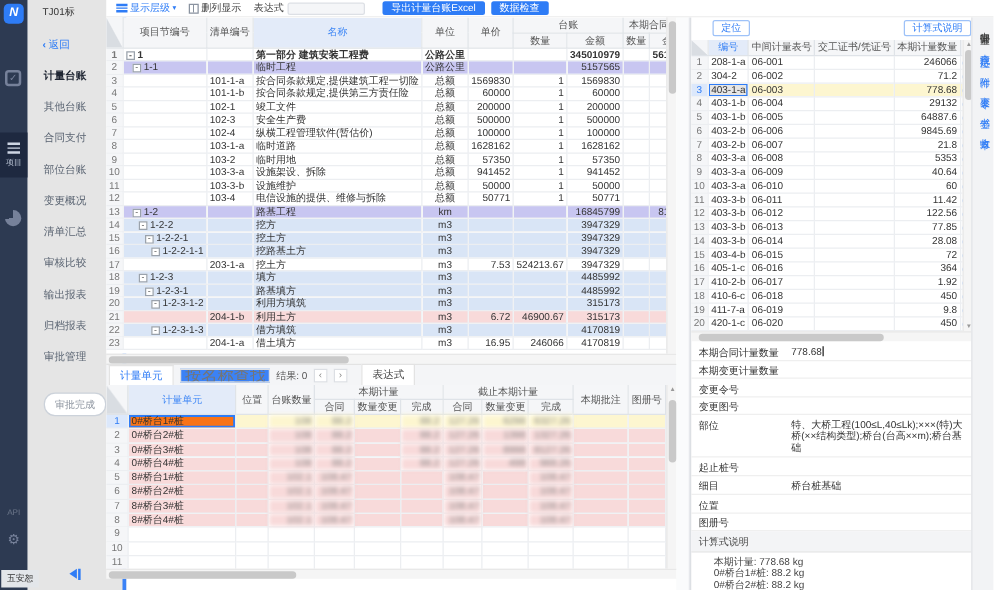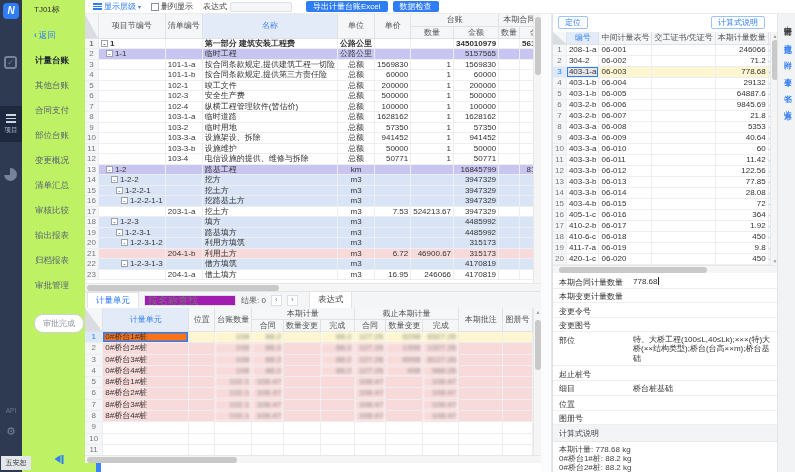--- a/index.html
+++ b/index.html
@@ -17,21 +17,21 @@
   .ham-w i{display:block;width:10px;height:1.5px;background:#cdd5e3;margin:2px auto 0}
   .rail-item .rail-label{display:block;margin-top:3px;font-size:6.5px;color:#aeb8c9;letter-spacing:0}
   .rail-pie{position:absolute;top:168px;left:4px;width:13px;height:13px;border-radius:50%;
         background:conic-gradient(#76819a 0 265deg,#2d3a52 265deg 360deg)}
   .rail-api{position:absolute;bottom:58px;width:100%;text-align:center;color:#6b7689;font-size:6.5px}
   .rail-gear{position:absolute;bottom:34px;width:100%;text-align:center;color:#76819a;font-size:11px}
   .rail-user{position:absolute;bottom:2px;left:1px;width:30px;background:#e3e6ea;color:#333;font-size:7px;
         text-align:center;padding:2px 0;z-index:6}
 
   
-  .sidebar{position:absolute;left:22px;top:0;width:79px;height:472px;background:#bef264;border-right:5px solid #3b82f6}
+  .sidebar{position:absolute;left:22px;top:0;width:79px;height:472px;background:#e5e5e5;border-right:3px solid #3b82f6}
   .side-title{padding:4px 0 0 12px;font-size:8px;color:#333}
   .side-back{margin:15px 0 6px 12px;color:#2e7cf6;font-size:8.5px}
   .side-back .back-arrow{font-weight:bold;margin-right:2px}
   .menu-item{padding:6.5px 0 6.5px 13px;font-size:8.5px;color:#5a6472;white-space:nowrap}
   .menu-item.active{color:#1f2633;font-weight:bold}
   .side-approve{display:block;margin:16px auto 0;padding:3px 8px;font-size:8px;color:#8b939e;background:#fff;
         border:1px solid #ccd2da;border-radius:9px;white-space:nowrap}
   .side-collapse{position:absolute;bottom:7px;left:50%;transform:translateX(-50%);white-space:nowrap}
   .col-tri{display:inline-block;width:0;height:0;border-top:4px solid transparent;border-bottom:4px solid transparent;
         border-right:6px solid #2e7cf6}
@@ -83,58 +83,58 @@
   .hbar{position:absolute;height:8px;background:#f5f5f5;border-top:1px solid #e8e8e8}
   .hthumb{position:absolute;top:1px;height:6px;background:#c9c9c9;border-radius:3px}
   .grid-hbar{left:85px;top:283px;width:456px}
   .grid-hbar .hthumb{left:2px;width:192px}
   .splitter{position:absolute;left:541px;top:14px;width:11px;height:458px;background:#fafbfc;border-right:1px solid #e6e8ec}
 
   
   .unit-bar{position:absolute;left:85px;top:291px;width:456px;height:17px;background:#f4f5f7;border-top:1px solid #e3e3e3;
         display:flex;align-items:center;gap:5px;padding-left:2px}
   .unit-tab{background:#fff;color:#2e7cf6;font-size:8.5px;padding:2px 8px;border:1px solid #e3e3e3;border-bottom:none;white-space:nowrap}
-  .search-input{width:92px;height:11px;font-size:10px;border:1px solid #dcdfe4;background:#a21caf;padding:0 3px}
+  .search-input{width:72px;height:11px;font-size:13px;border:1px solid #dcdfe4;background:#3b82f6;padding:0 3px}
   .result-lbl{font-size:8px;color:#555;white-space:nowrap}
   .pager{width:11px;height:11px;border:1px solid #dcdfe4;background:#fff;color:#888;font-size:8px;line-height:8px;text-align:center}
   .expr-tab{background:#fff;color:#444;font-size:8.5px;padding:2px 8px;border:1px solid #e3e3e3;margin-left:6px;white-space:nowrap}
   .unit-grid{position:absolute;left:85px;top:308px;width:448px;height:147px;overflow:hidden;background:#fff}
   .unit-grid th{height:11px}
   .unit-grid td{height:10.3px;line-height:10.3px}
   .unit-grid tr.sel td.col-name{box-shadow:inset 0 0 0 1.5px #2e7cf6;background:#f97316}
   .unit-grid tr.sel td.col-num{background:#dce8fb!important;color:#2e7cf6}
   .unit-vbar{position:absolute;left:533px;top:308px;width:8px;height:147px;background:#f5f5f5;border-left:1px solid #e8e8e8}
   .unit-vbar .vthumb{top:12px;height:50px}
   .unit-hbar{left:85px;top:455px;width:456px}
   .unit-hbar .hthumb{left:2px;width:150px}
   .sb-arrow{position:absolute;width:8px;text-align:center;font-size:5px;color:#999;left:0}
 
   
   .rpanel{position:absolute;left:552px;top:14px;width:225px;height:458px;background:#fff;border-left:1px solid #dde0e4}
-  .rp-toolbar{position:absolute;top:2px;left:0;width:100%;height:15px}
+  .rp-toolbar{position:absolute;top:2px;left:12px;width:100%;height:15px}
   .btn-outline{position:absolute;height:13px;line-height:11px;padding:0 6px;font-size:8px;color:#2e7cf6;background:#fff;
         border:1px solid #9ec2f8;border-radius:2px;white-space:nowrap}
   .btn-locate{left:5px;top:0}
   .btn-rules{right:12px;top:0}
   .rp-grid{position:absolute;top:18px;left:0;width:217px;height:233px;overflow:hidden}
   .rp-grid td{height:10px;line-height:10px}
   .rp-grid tr.sel td.col-code{position:relative;box-shadow:inset 0 0 0 1px #2e7cf6;background:#e5e5e5}
   .rp-grid tr.sel td.col-num{background:#dce8fb!important;color:#2e7cf6}
   .rp-vbar{position:absolute;left:217px;top:18px;width:8px;height:233px;background:#f5f5f5;border-left:1px solid #e8e8e8}
   .rp-vbar .vthumb{top:8px;height:40px}
   .rp-hbar{position:absolute;left:0;top:251px;width:225px}
   .rp-hbar .hthumb{left:6px;width:148px}
   .rp-form{position:absolute;top:260px;left:0;width:225px}
   .f-row{display:flex;border-bottom:1px solid #efefef;min-height:14px;align-items:flex-start}
   .f-label{width:78px;flex:none;padding:2.5px 0 0 6px;font-size:8px;color:#333;white-space:nowrap;overflow:hidden}
   .f-value{flex:1;padding:2.5px 4px 1px 2px;font-size:8px;color:#333;white-space:nowrap;overflow:hidden}
   .f-row.tall .f-value{white-space:normal;line-height:9.5px;padding-bottom:2px}
   .text-caret{display:inline-block;width:1px;height:8px;background:#222;margin-left:1px;vertical-align:-1px}
   .f-section{background:#f3f4f6;border-bottom:1px solid #e8e8e8;padding:2.5px 0 2px 6px;font-size:8px;color:#444}
-  .f-calc{padding:3px 0 0 6px;font-size:8px;color:#444}
+  .f-calc{padding:3px 0 0 18px;font-size:8px;color:#444}
   .f-calc div{line-height:9.2px;white-space:nowrap}
 
   
   .rtabs{position:absolute;left:777px;top:14px;width:18px;height:458px;background:#f2f3f5;border-left:1px solid #e2e4e8;text-align:center}
   .rtab{writing-mode:vertical-rl;text-orientation:upright;font-size:8px;color:#2e7cf6;display:inline-block;
         margin-top:12px;letter-spacing:1px;cursor:pointer}
   .rtab.active{color:#333;margin-top:5px}
 </style>
 </head>
 <body>

